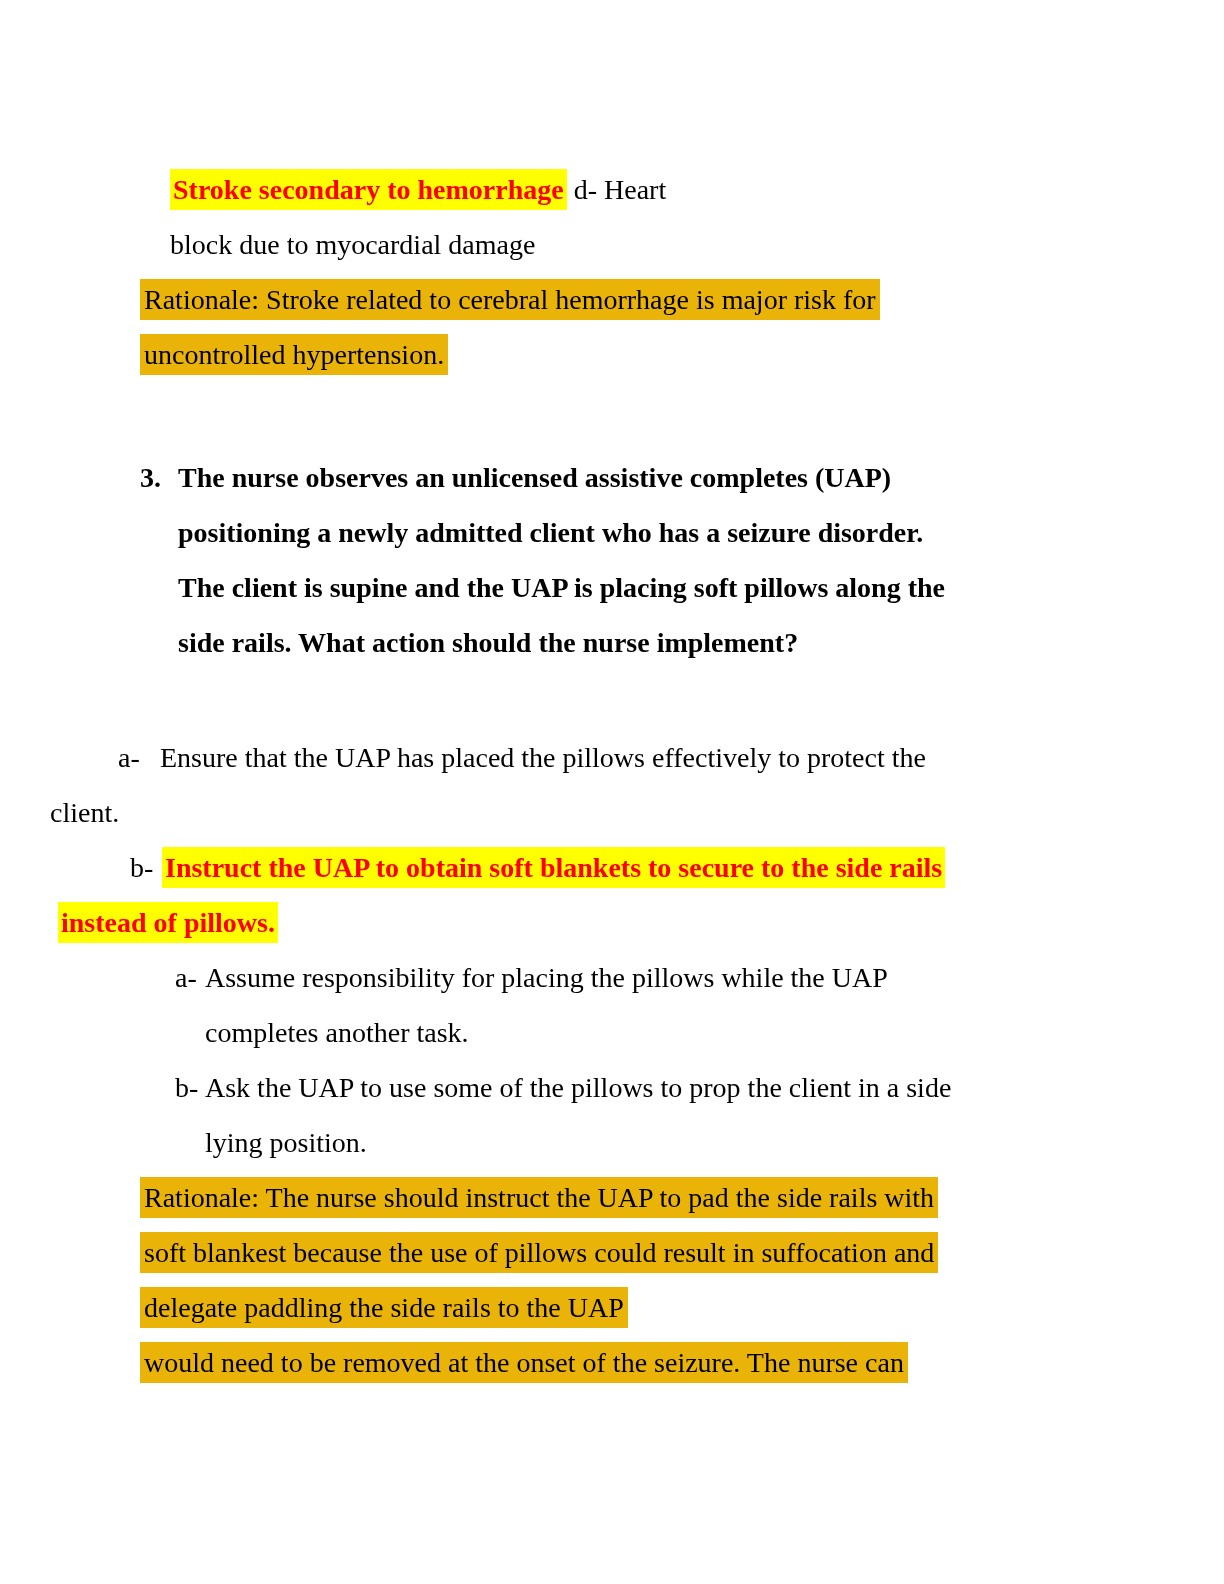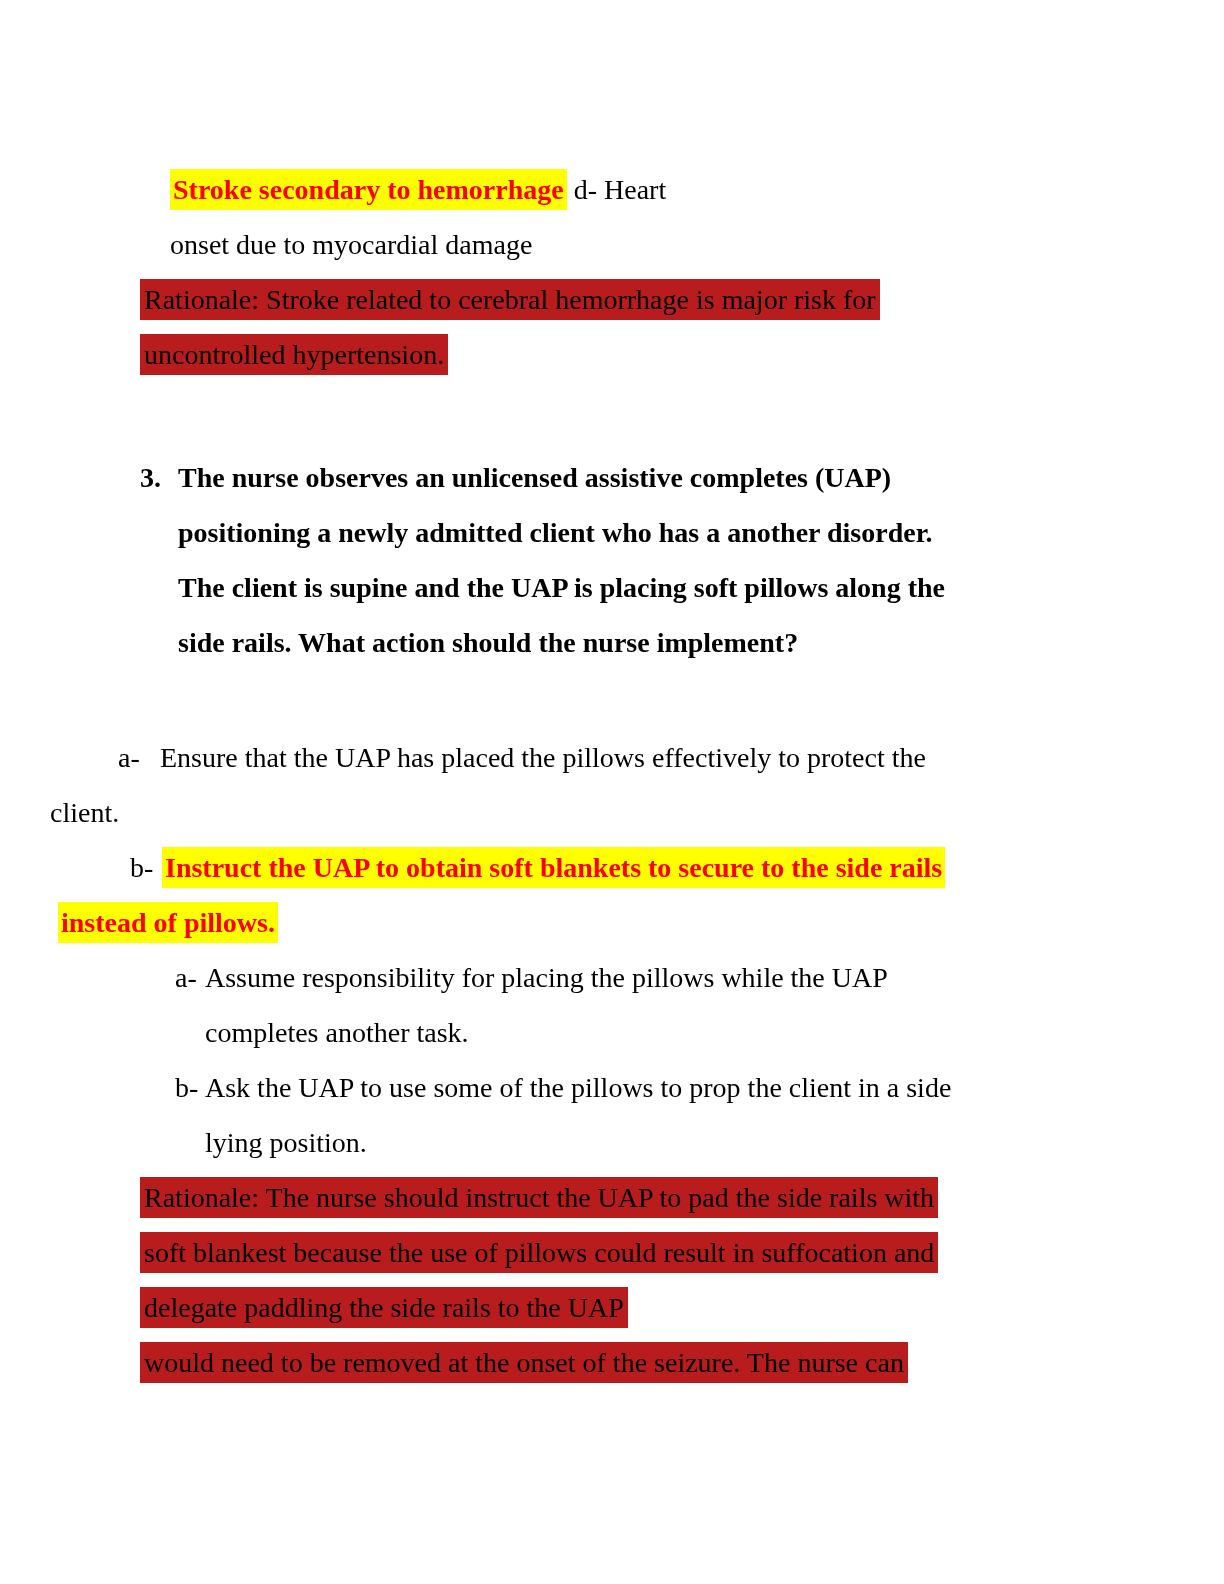--- a/index.html
+++ b/index.html
@@ -39,44 +39,44 @@
   .lab-30 { display: inline-block; width: 30px; }
 
   
   .hl-y {
     background: #ffff00;
     color: #ff0000;
     font-weight: bold;
     padding: 5px 3px;
   }
   .hl-g {
-    background: #b91c1c;
+    background: #eab308;
     color: #000000;
     padding: 5px 4px;
   }
 
   .sp-68 { height: 68px; }
   .sp-60 { height: 60px; }
 </style>
 </head>
 <body>
 
 <div class="page">
   <div class="content">
 
     <div class="line pl-170"><span class="hl-y">Stroke secondary to hemorrhage</span><span> d- Heart</span></div>
-    <div class="line pl-170"><span>onset due to myocardial damage</span></div>
+    <div class="line pl-170"><span>block due to myocardial damage</span></div>
 
     <div class="line pl-140"><span class="hl-g">Rationale: Stroke related to cerebral hemorrhage is major risk for</span></div>
     <div class="line pl-140"><span class="hl-g">uncontrolled hypertension.</span></div>
 
     <div class="sp-68"></div>
 
     <div class="line bold pl-140"><span class="qnum">3.</span><span>The nurse observes an unlicensed assistive completes (UAP)</span></div>
-    <div class="line bold pl-178"><span>positioning a newly admitted client who has a another disorder.</span></div>
+    <div class="line bold pl-178"><span>positioning a newly admitted client who has a seizure disorder.</span></div>
     <div class="line bold pl-178"><span>The client is supine and the UAP is placing soft pillows along the</span></div>
     <div class="line bold pl-178"><span>side rails. What action should the nurse implement?</span></div>
 
     <div class="sp-60"></div>
 
     <div class="line pl-90"><span class="lab-42">a-</span><span>Ensure that the UAP has placed the pillows effectively to protect the</span></div>
     <div class="line pl-50"><span>client.</span></div>
 
     <div class="line pl-95"><span class="lab-32">b-</span><span class="hl-y">Instruct the UAP to obtain soft blankets to secure to the side rails</span></div>
     <div class="line pl-127"><span class="hl-y">instead of pillows.</span></div>

